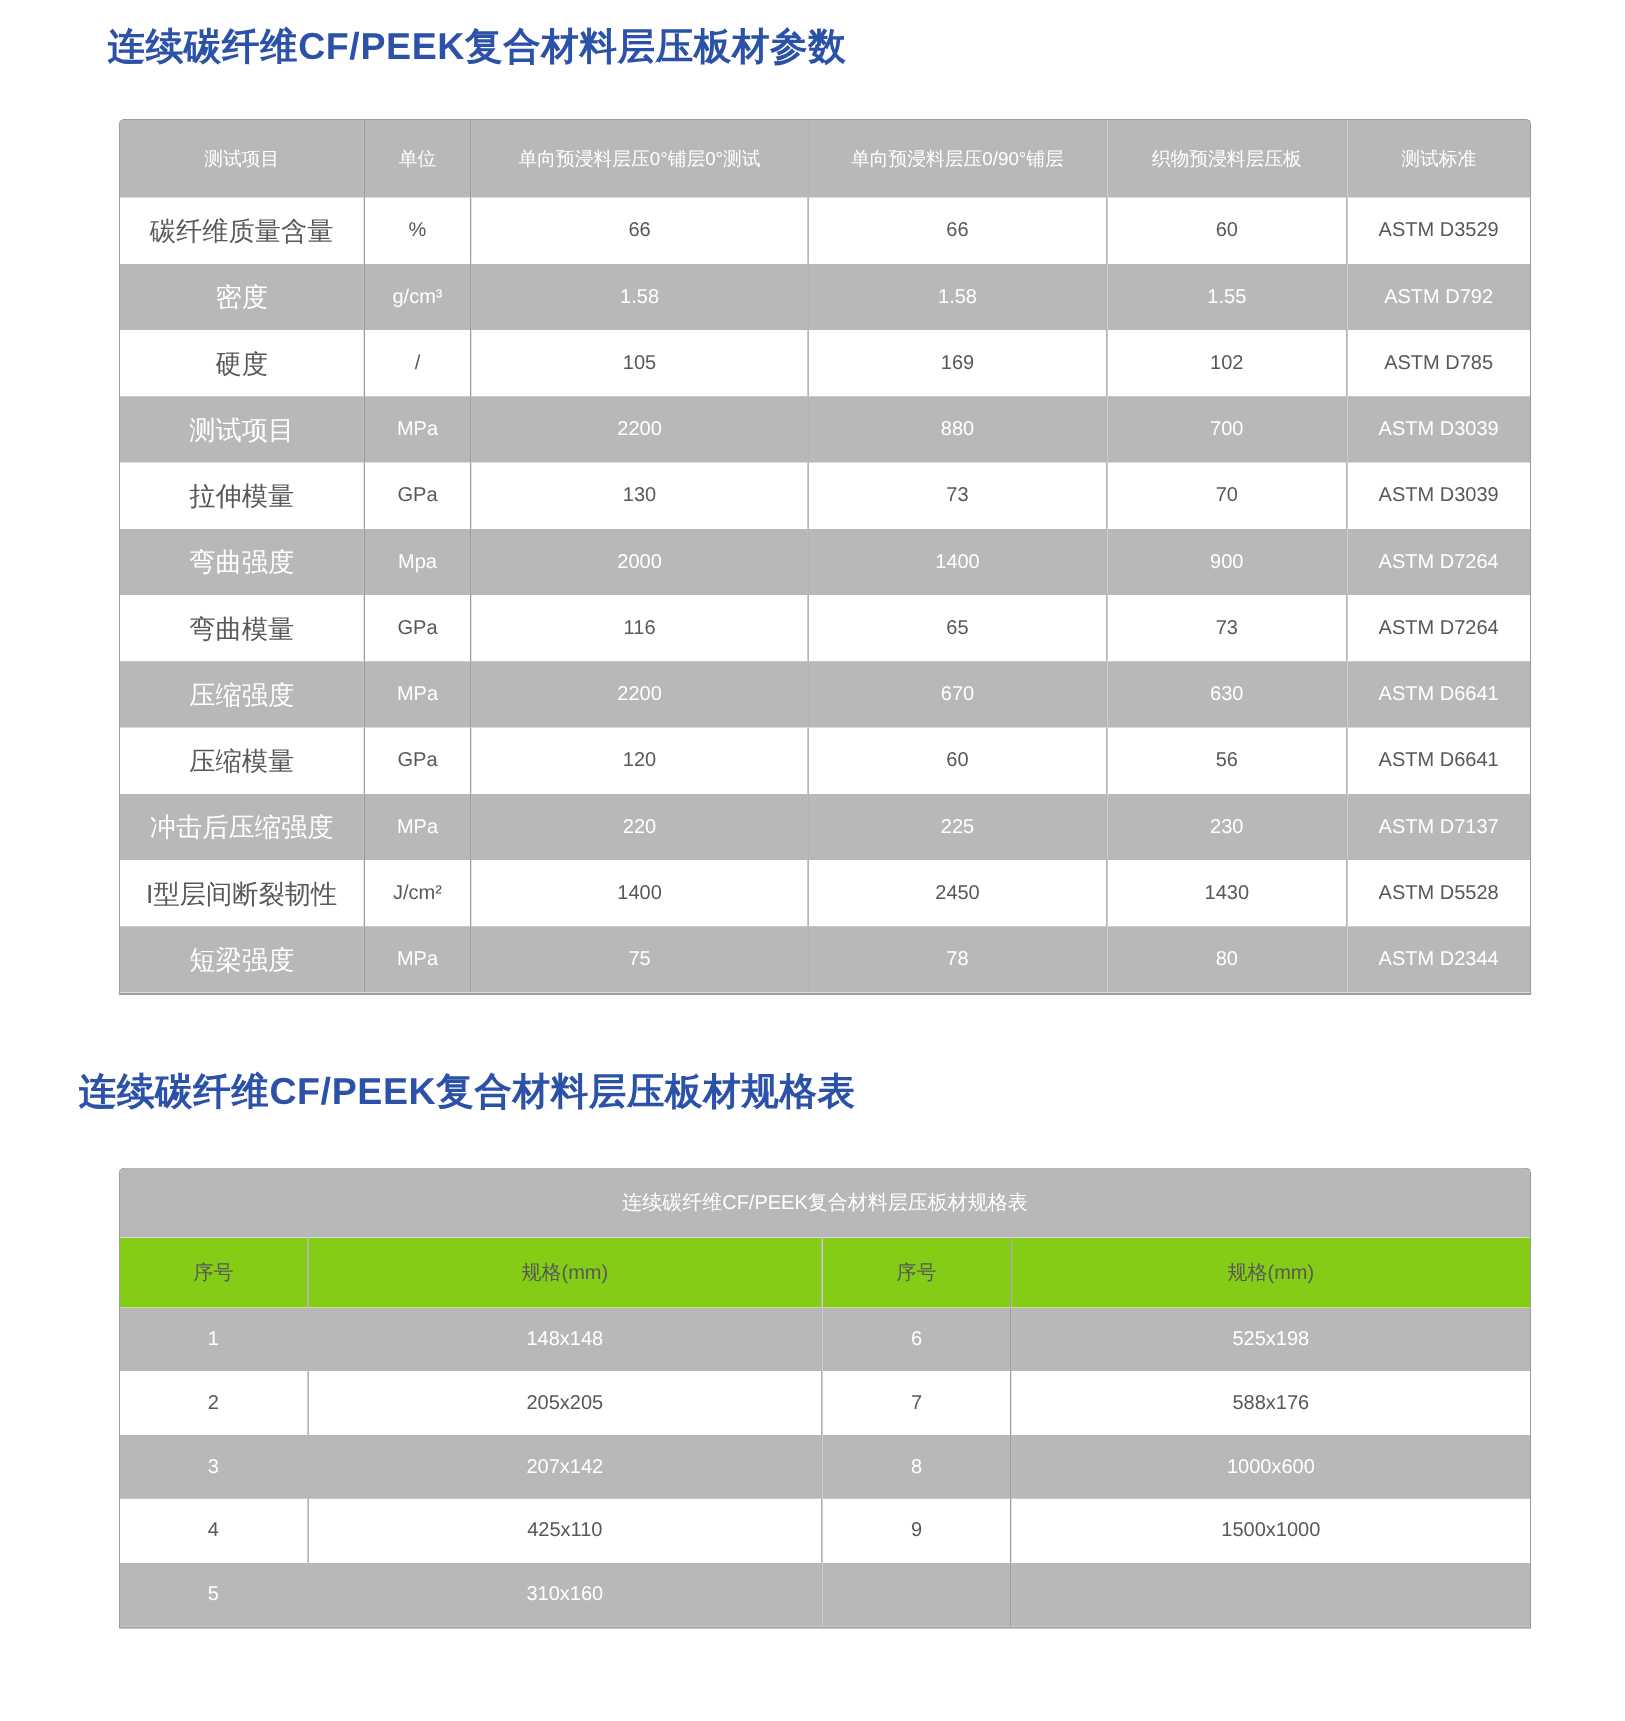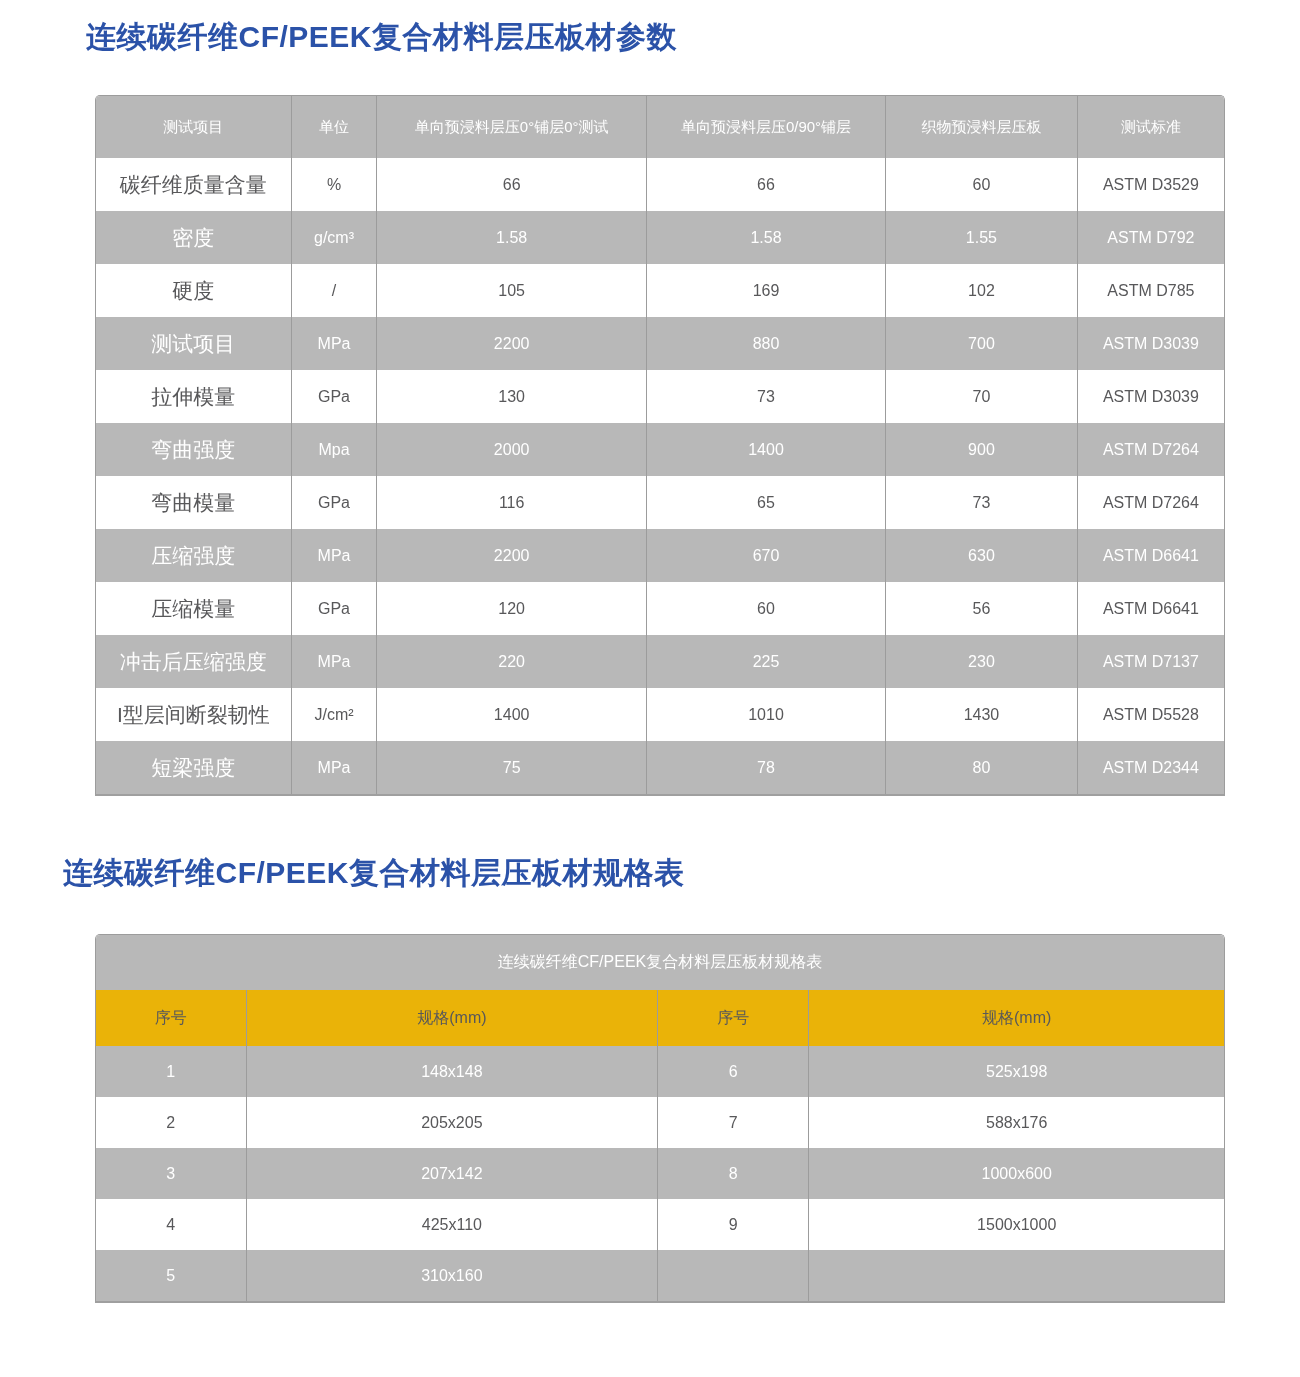--- a/index.html
+++ b/index.html
@@ -50,21 +50,21 @@
   .params-table thead th { color: #ffffff; font-size: 15px; }
   .params-table tbody tr { height: 53px; }
   .params-table tbody tr:nth-child(odd)  { background: #ffffff; color: #58585a; }
   .params-table tbody tr:nth-child(even) { background: #b8b8b8; color: #ffffff; }
   .params-table tbody td { font-size: 16px; }
   .params-table tbody td:first-child { font-size: 21px; }
 
   
   .spec-table tr.spec-title-row { height: 55px; background: #b8b8b8; }
   .spec-table tr.spec-title-row td { color: #ffffff; font-size: 16px; border-left: none; }
-  .spec-table tr.spec-header-row { height: 56px; background: #eab308; color: #58585a; }
+  .spec-table tr.spec-header-row { height: 56px; background: #84cc16; color: #58585a; }
   .spec-table tr.spec-header-row th { font-size: 16px; }
   .spec-table tbody tr.data-row { height: 51px; }
   .spec-table tbody tr.data-row:nth-child(odd)  { background: #b8b8b8; color: #ffffff; }
   .spec-table tbody tr.data-row:nth-child(even) { background: #ffffff; color: #58585a; }
   .spec-table tbody td { font-size: 16px; }
 </style>
 </head>
 <body>
 
 <h2 class="section-title title-params">连续碳纤维CF/PEEK复合材料层压板材参数</h2>
@@ -167,21 +167,21 @@
         <td>MPa</td>
         <td>220</td>
         <td>225</td>
         <td>230</td>
         <td>ASTM D7137</td>
       </tr>
       <tr>
         <td>I型层间断裂韧性</td>
         <td>J/cm²</td>
         <td>1400</td>
-        <td>1010</td>
+        <td>2450</td>
         <td>1430</td>
         <td>ASTM D5528</td>
       </tr>
       <tr>
         <td>短梁强度</td>
         <td>MPa</td>
         <td>75</td>
         <td>78</td>
         <td>80</td>
         <td>ASTM D2344</td>

